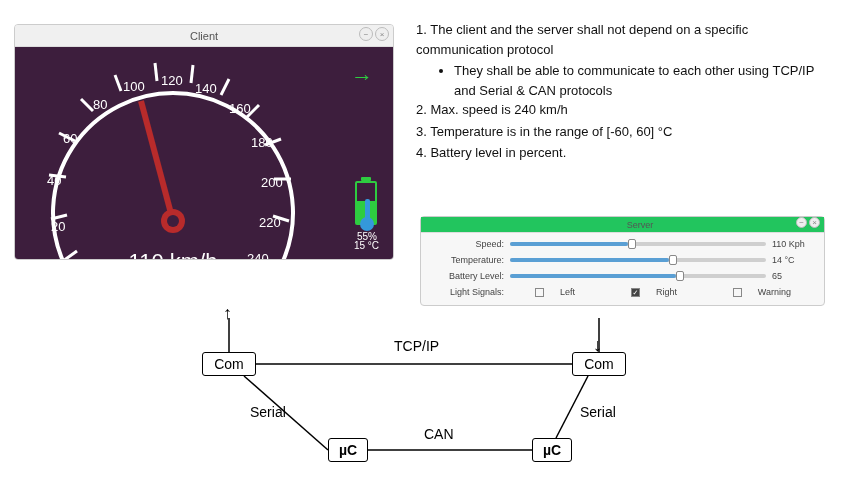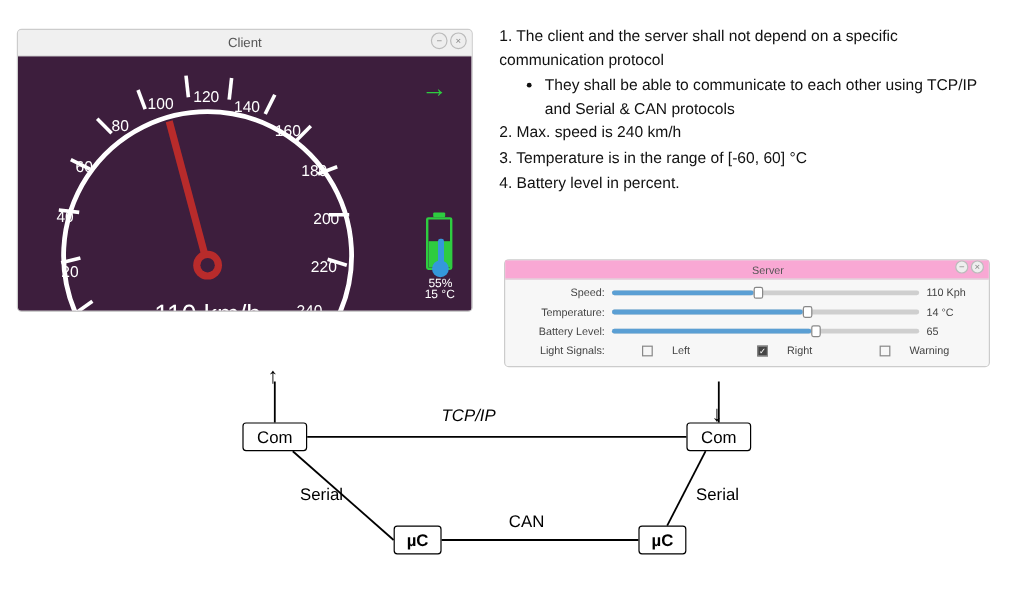--- a/index.html
+++ b/index.html
@@ -31,21 +31,21 @@
   .temp-bulb { width: 14px; height: 14px; background: #3498db; border-radius: 50%; position: absolute; bottom: 0; left: 1px; }
   .temp-tube { width: 5px; height: 22px; background: #3498db; position: absolute; bottom: 10px; left: 5.5px; border-radius: 2px; }
 
   
   .reqs { position: absolute; left: 416px; top: 20px; width: 420px; font-size: 13px; line-height: 1.5; color: #111; }
   .reqs ul { margin-left: 38px; list-style: disc; }
   .req-item { margin-bottom: 2px; }
 
   
   .server-window { position: absolute; left: 420px; top: 216px; width: 405px; height: 90px; background: #f7f7f7; border: 1px solid #ccc; border-radius: 4px; font-size: 9px; color: #444; }
-  .server-titlebar { height: 16px; background: #f9a8d4; border-bottom: 1px solid #ddd; display: flex; align-items: center; justify-content: center; position: relative; font-size: 9px; color: #555; padding-left: 35px; }
+  .server-titlebar { height: 16px; background: #22c55e; border-bottom: 1px solid #ddd; display: flex; align-items: center; justify-content: center; position: relative; font-size: 9px; color: #555; padding-left: 35px; }
   .server-body { padding: 4px 8px; }
   .srow { display: flex; align-items: center; height: 14px; margin-bottom: 2px; }
   .srow .slabel { width: 68px; text-align: right; padding-right: 6px; font-size: 9px; margin-left: 13px; }
   .slider { flex: 1; height: 4px; background: #cfcfcf; border-radius: 2px; position: relative; margin-right: 6px; }
   .slider-fill { height: 100%; background: #5a9fd4; border-radius: 2px; }
   .slider-thumb { position: absolute; top: -3px; width: 8px; height: 10px; background: #fff; border: 1px solid #888; border-radius: 2px; }
   .sval { width: 44px; font-size: 9px; text-align: left; }
   .chk-row { display: flex; align-items: center; gap: 6px; font-size: 9px; }
   .chk { display: flex; align-items: center; gap: 16px; }
   .chkbox { width: 9px; height: 9px; border: 1px solid #888; display: inline-block; }
@@ -228,19 +228,19 @@
   <div class="node node-com2">
         <span>Com</span>
       </div>
   <div class="node node-uc1">
         <span>µC</span>
       </div>
   <div class="node node-uc2">
         <span>µC</span>
       </div>
 
-  <div class="linelabel" style="left:368px; top:28px;font-style:italic;">TCP/IP</div>
+  <div class="linelabel" style="left:394px; top:28px;">TCP/IP</div>
   <div class="linelabel" style="left:424px; top:116px;">CAN</div>
   <div class="linelabel" style="left:250px; top:94px;">Serial</div>
   <div class="linelabel" style="left:580px; top:94px;">Serial</div>
 </div>
 
 </div>
 
 </body></html>

